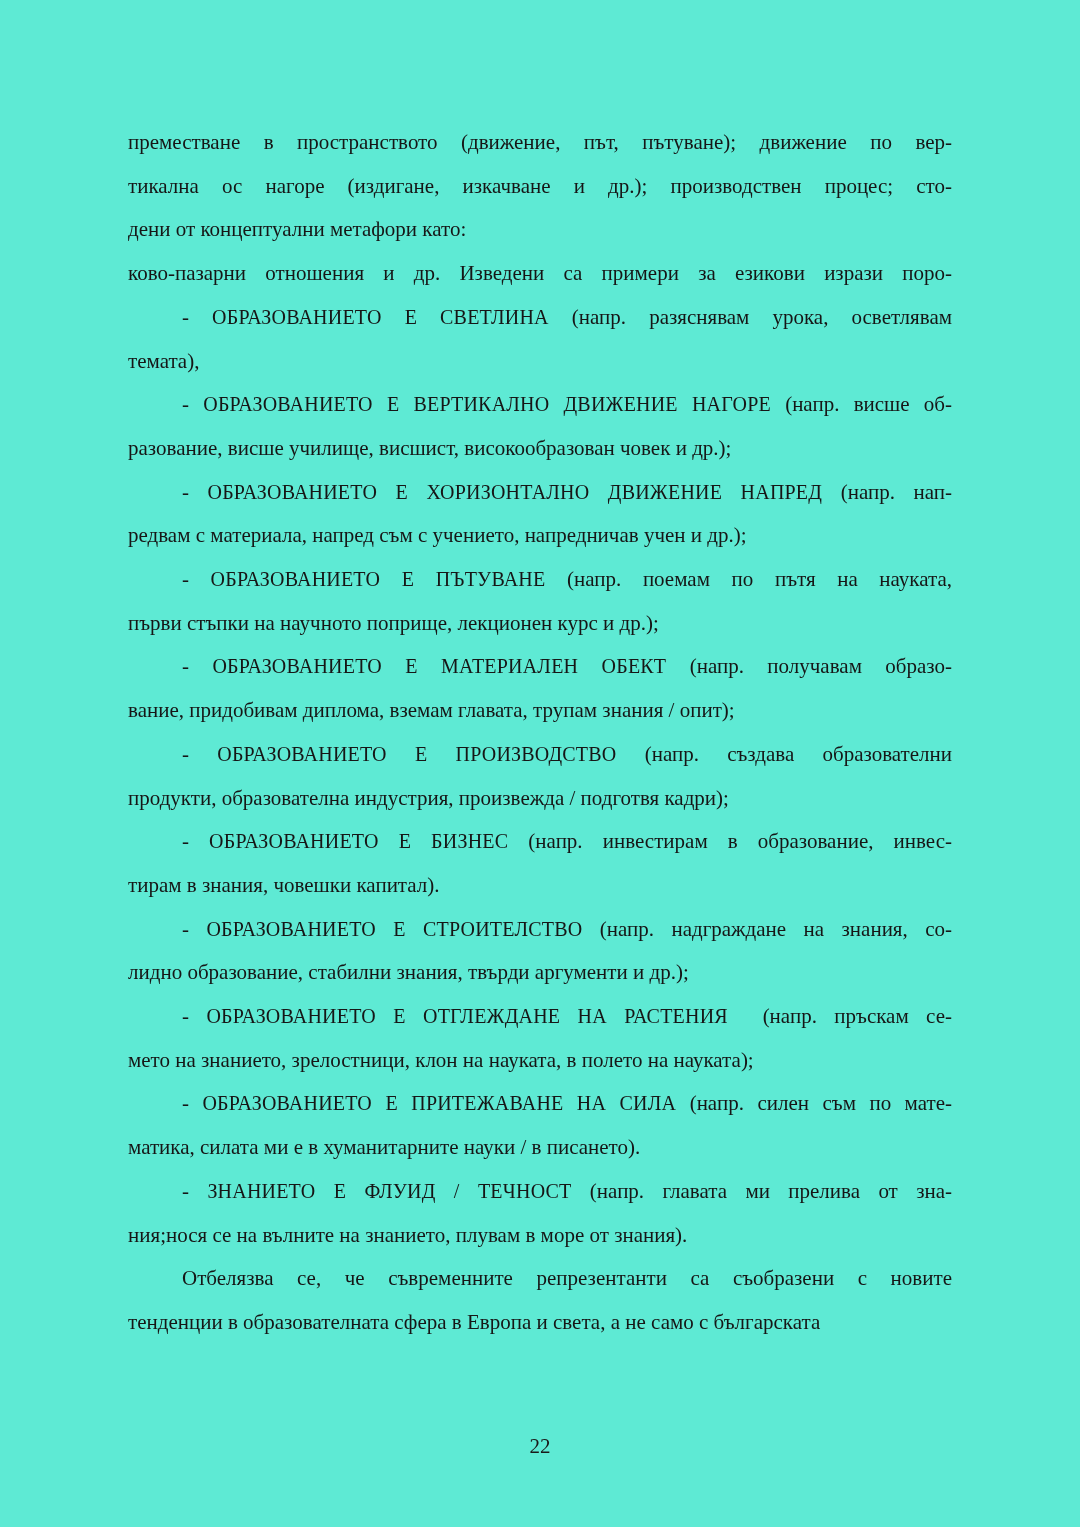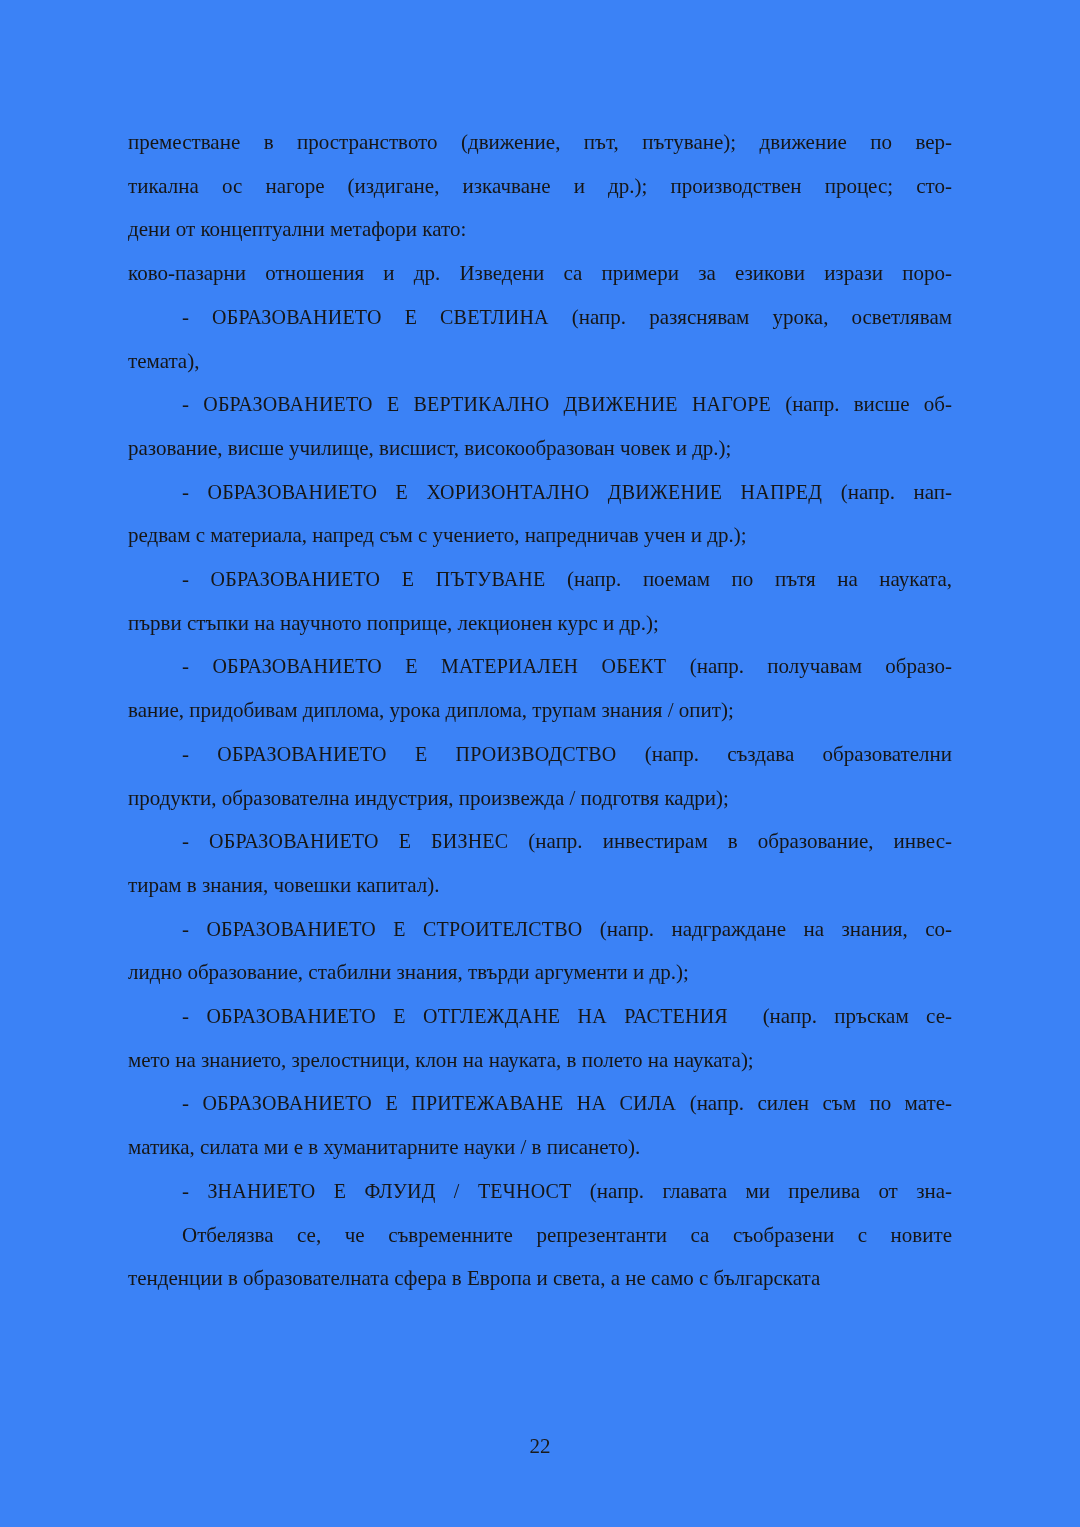--- a/index.html
+++ b/index.html
@@ -1,20 +1,20 @@
 <!DOCTYPE html>
 <html><head>
 <meta charset="utf-8">
 <style>
   html, body { margin: 0; padding: 0; background: #e8e8e8; }
   .page {
     position: relative;
     width: 1080px;
     height: 1527px;
-    background: #3b82f6;
+    background: #5eead4;
     font-family: "Liberation Serif", "DejaVu Serif", serif;
     color: #161616;
     overflow: hidden;
     margin: 0 auto;
   }
   .text-block {
     position: absolute;
     left: 128px;
     top: 121px;
     width: 824px;
@@ -67,21 +67,21 @@
       <div class="paragraph">
         <div class="line indent"><span class="seg-r">- </span><span class="seg-c">ОБРАЗОВАНИЕТО Е ХОРИЗОНТАЛНО ДВИЖЕНИЕ НАПРЕД</span><span class="seg-r"> (напр. </span><span class="seg-i">нап-</span></div>
         <div class="line last"><span class="seg-i">редвам с материала, напред съм с учението, напредничав учен</span><span class="seg-r"> и др.);</span></div>
       </div>
       <div class="paragraph">
         <div class="line indent"><span class="seg-r">- </span><span class="seg-c">ОБРАЗОВАНИЕТО Е ПЪТУВАНЕ</span><span class="seg-r"> (напр. </span><span class="seg-i">поемам по пътя на науката,</span></div>
         <div class="line last"><span class="seg-i">първи стъпки на научното поприще, лекционен курс</span><span class="seg-r"> и др.);</span></div>
       </div>
       <div class="paragraph">
         <div class="line indent"><span class="seg-r">- </span><span class="seg-c">ОБРАЗОВАНИЕТО Е МАТЕРИАЛЕН ОБЕКТ</span><span class="seg-r"> (напр. </span><span class="seg-i">получавам образо-</span></div>
-        <div class="line last"><span class="seg-i">вание, придобивам диплома, урока диплома, трупам знания / опит);</span></div>
+        <div class="line last"><span class="seg-i">вание, придобивам диплома, вземам главата, трупам знания / опит);</span></div>
       </div>
       <div class="paragraph">
         <div class="line indent"><span class="seg-r">- </span><span class="seg-c">ОБРАЗОВАНИЕТО Е ПРОИЗВОДСТВО</span><span class="seg-r"> (напр. </span><span class="seg-i">създава образователни</span></div>
         <div class="line last"><span class="seg-i">продукти, образователна индустрия, произвежда / подготвя кадри);</span></div>
       </div>
       <div class="paragraph">
         <div class="line indent"><span class="seg-r">- </span><span class="seg-c">ОБРАЗОВАНИЕТО Е БИЗНЕС</span><span class="seg-r"> (напр. </span><span class="seg-i">инвестирам в образование, инвес-</span></div>
         <div class="line last"><span class="seg-i">тирам в знания, човешки капитал).</span></div>
       </div>
       <div class="paragraph">
@@ -91,20 +91,21 @@
       <div class="paragraph">
         <div class="line indent"><span class="seg-r">- </span><span class="seg-c">ОБРАЗОВАНИЕТО Е ОТГЛЕЖДАНЕ НА РАСТЕНИЯ</span><span class="seg-r">&nbsp; (напр. </span><span class="seg-i">пръскам се-</span></div>
         <div class="line last"><span class="seg-i">мето на знанието, зрелостници, клон на науката, в полето на науката);</span></div>
       </div>
       <div class="paragraph">
         <div class="line indent"><span class="seg-r">- </span><span class="seg-c">ОБРАЗОВАНИЕТО Е ПРИТЕЖАВАНЕ НА СИЛА</span><span class="seg-r"> (напр. </span><span class="seg-i">силен съм по мате-</span></div>
         <div class="line last"><span class="seg-i">матика, силата ми е в хуманитарните науки / в писането).</span></div>
       </div>
       <div class="paragraph">
         <div class="line indent"><span class="seg-r">- </span><span class="seg-c">ЗНАНИЕТО Е ФЛУИД / ТЕЧНОСТ</span><span class="seg-r"> (напр. </span><span class="seg-i">главата ми прелива от зна-</span></div>
+        <div class="line last"><span class="seg-i">ния;нося се на вълните на знанието, плувам в море от знания).</span></div>
       </div>
       <div class="paragraph">
         <div class="line indent"><span class="seg-r">Отбелязва се, че съвременните репрезентанти са съобразени с новите</span></div>
         <div class="line last"><span class="seg-r">тенденции в образователната сфера в Европа и света, а не само с българската</span></div>
       </div>
     </div>
   <div class="page-number">22</div>
 </div>
 
 </body></html>

